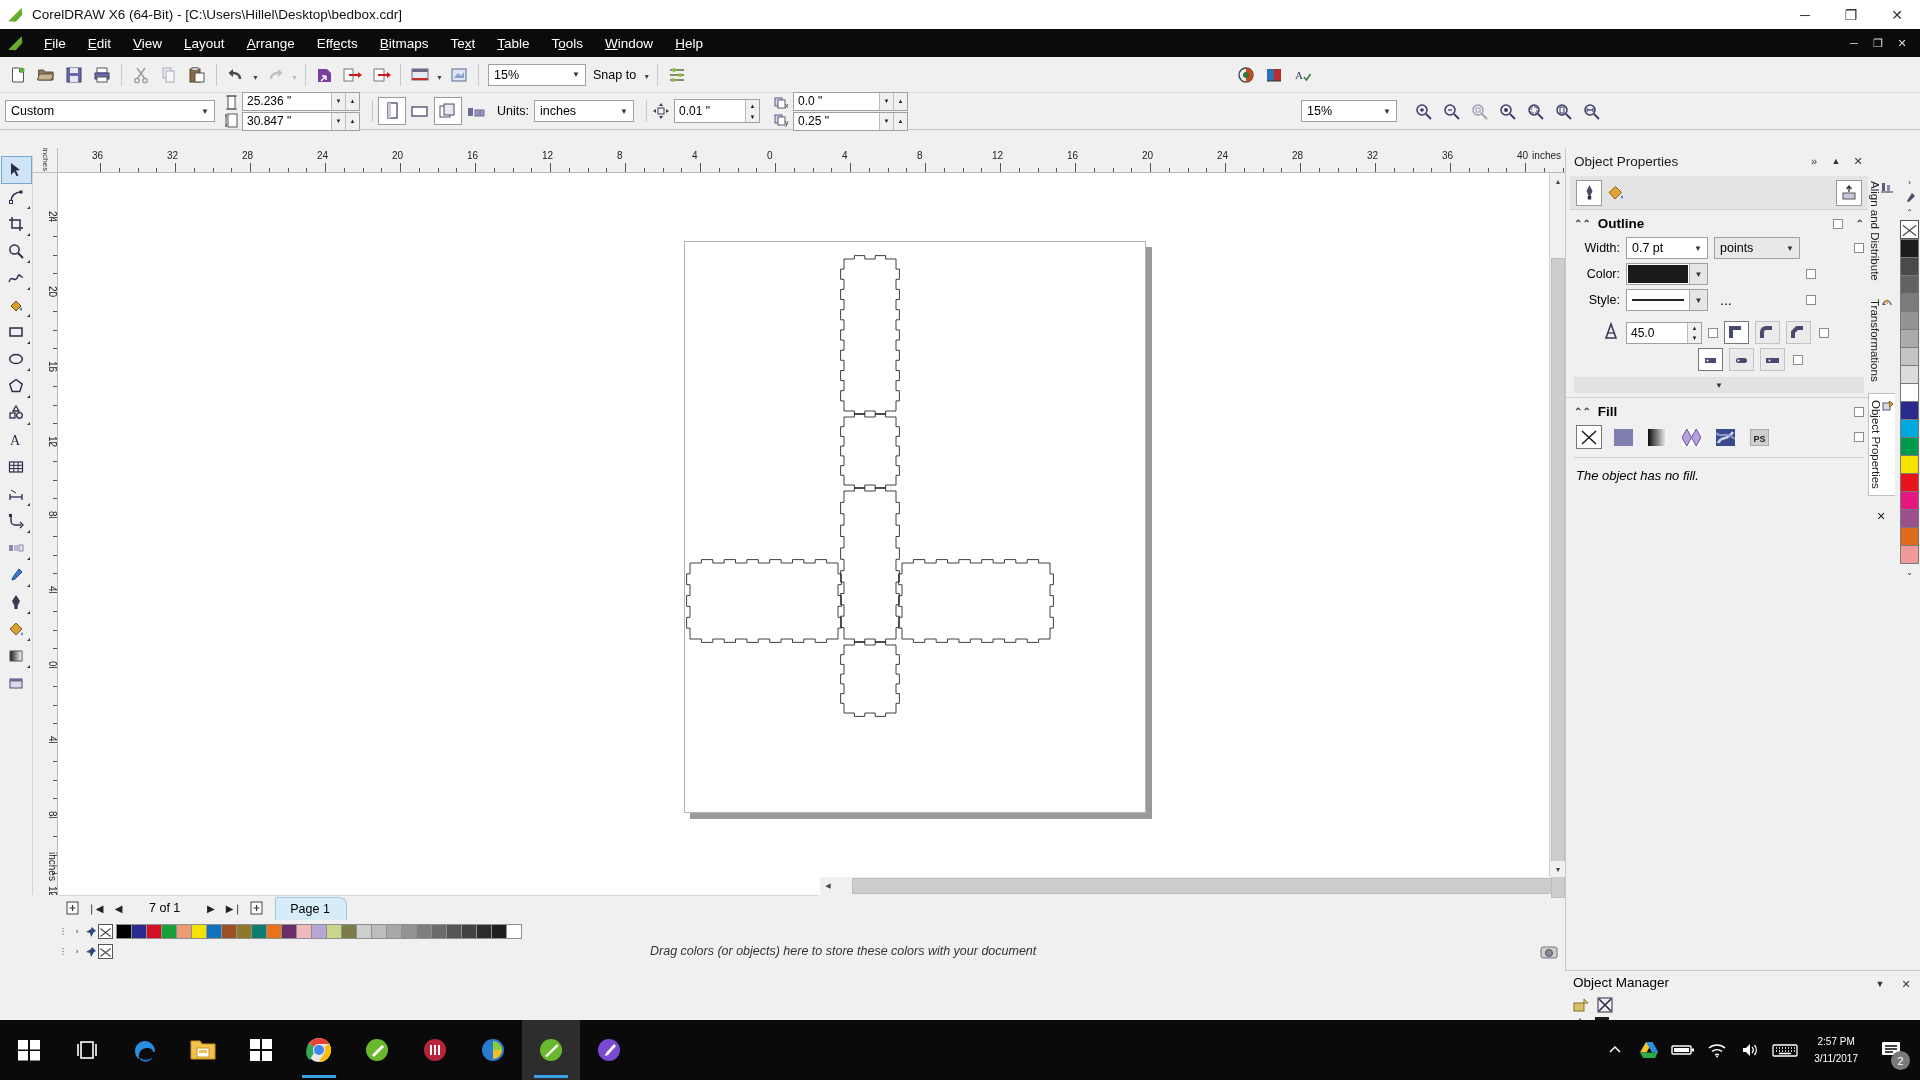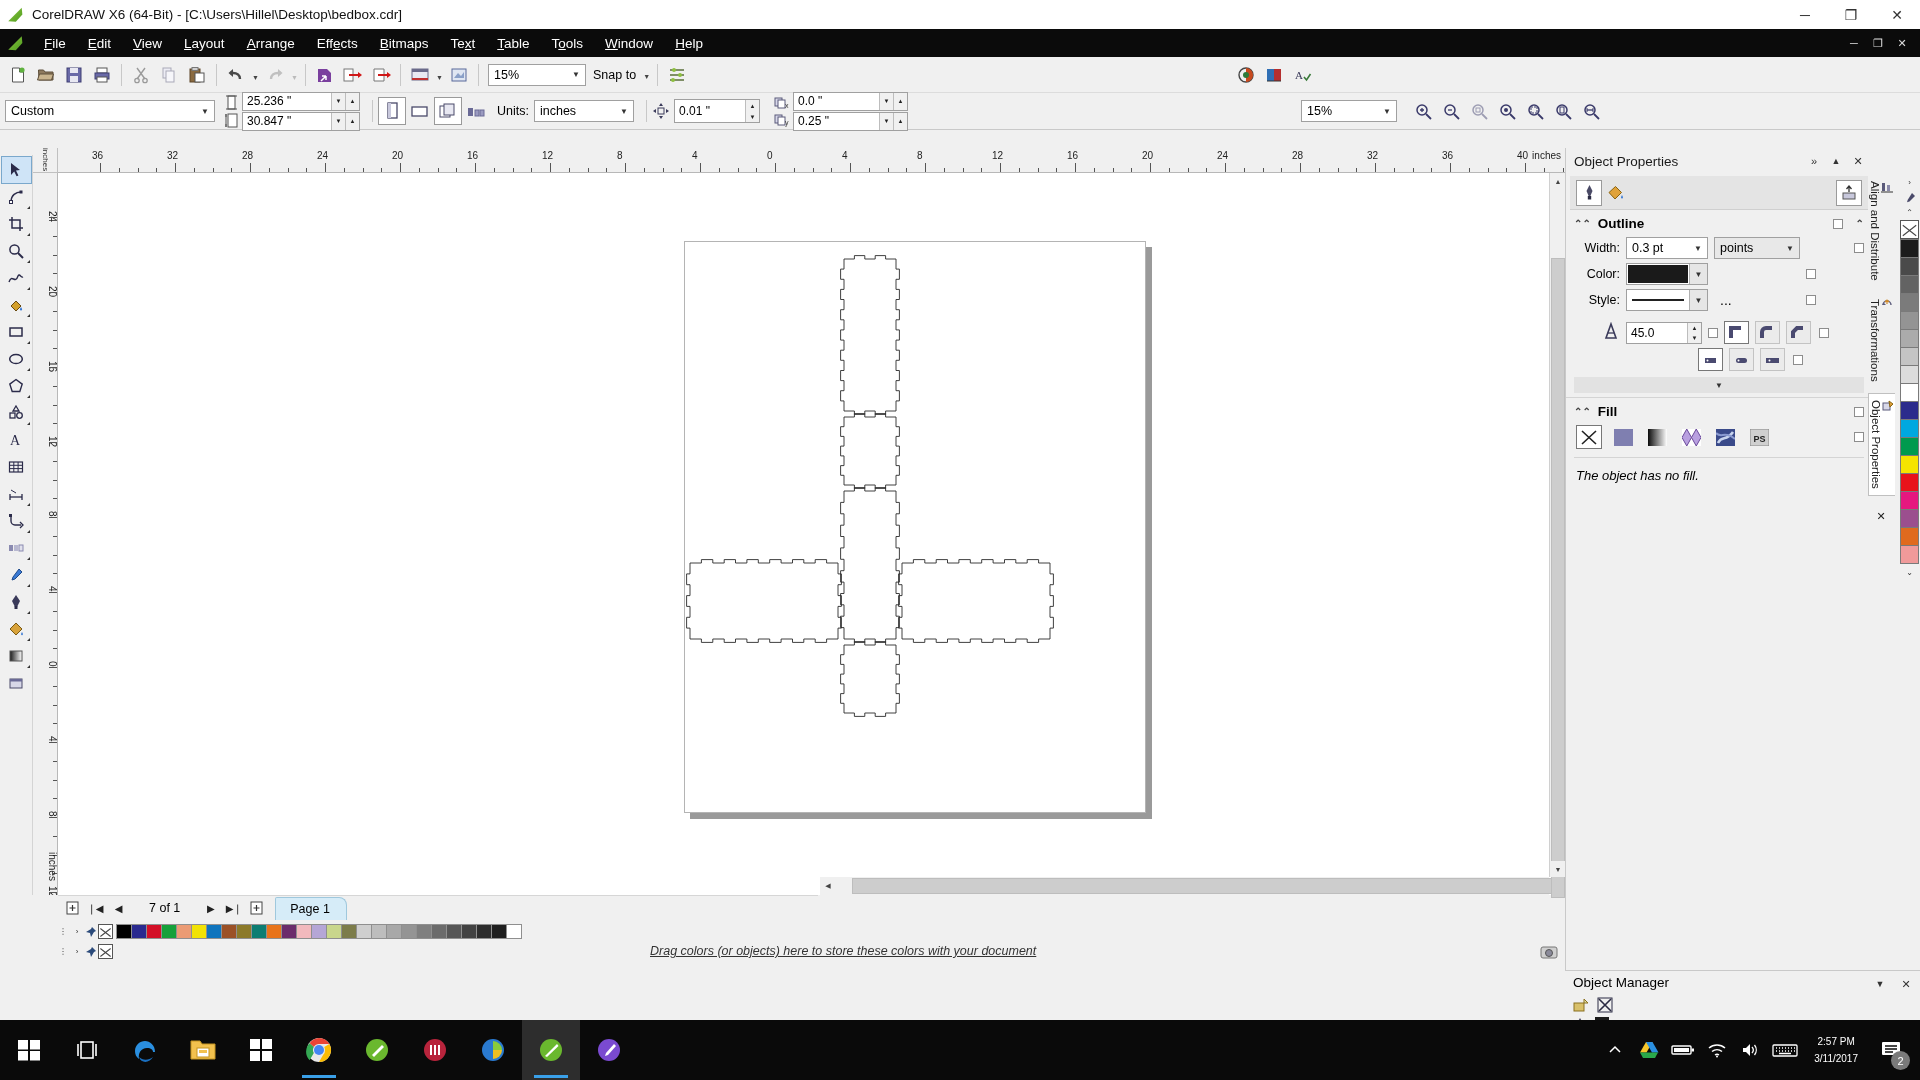--- a/index.html
+++ b/index.html
@@ -152,21 +152,21 @@
   }
   .pal-swatch { width:16px; height:15px; border:1px solid #8f8f8f; margin-right:-1px; }
   .pal-ctrl { width:14px; height:15px; display:flex; align-items:center; justify-content:center;
               font-size:8px; color:#333; }
   .nofill-sw { width:15px; height:15px; border:1px solid #555; background:#fff; position:relative; }
   .nofill-sw:before,.nofill-sw:after{ content:''; position:absolute; left:0; top:50%;
         width:100%; height:1px; background:#444; }
   .nofill-sw:before{ transform:rotate(38deg);} .nofill-sw:after{ transform:rotate(-38deg);}
 
   .palette-hint {
-    position:absolute; font-style:italic; font-size:12.5px; color:#333;text-decoration:underline;
+    position:absolute; font-style:italic; font-size:12.5px; color:#333;
   }
 
   
   .statusbar {
     position:absolute; left:0; bottom:60px; width:1920px; height:60px; background:#f0f0f0;
   }
   .sb-coord { position:absolute; left:6px; top:4px; font-size:12.5px; }
   .sb-profiles { position:absolute; left:6px; top:32px; font-size:12.5px; }
   .sb-arrow { display:inline-block; margin-left:6px; font-size:9px; }
 
@@ -1057,21 +1057,21 @@
     <div class="sec-head">
       <span class="chev">⌃⌃</span>
       <span>Outline</span>
       <span class="pin"></span>
       <span class="chev" style="margin-left:6px;">⌃</span>
     </div>
 
     <div class="prow">
       <span class="plabel">Width:</span>
       <div class="combo" style="width:82px;">
-        <span class="cv">0.3 pt</span>
+        <span class="cv">0.7 pt</span>
         <span class="carrow">▼</span>
       </div>
       <div class="combo" style="width:86px;background:#e8e8e8;">
         <span class="cv">points</span>
         <span class="carrow">▼</span>
       </div>
       <span class="pin"></span>
     </div>
 
     <div class="prow">

